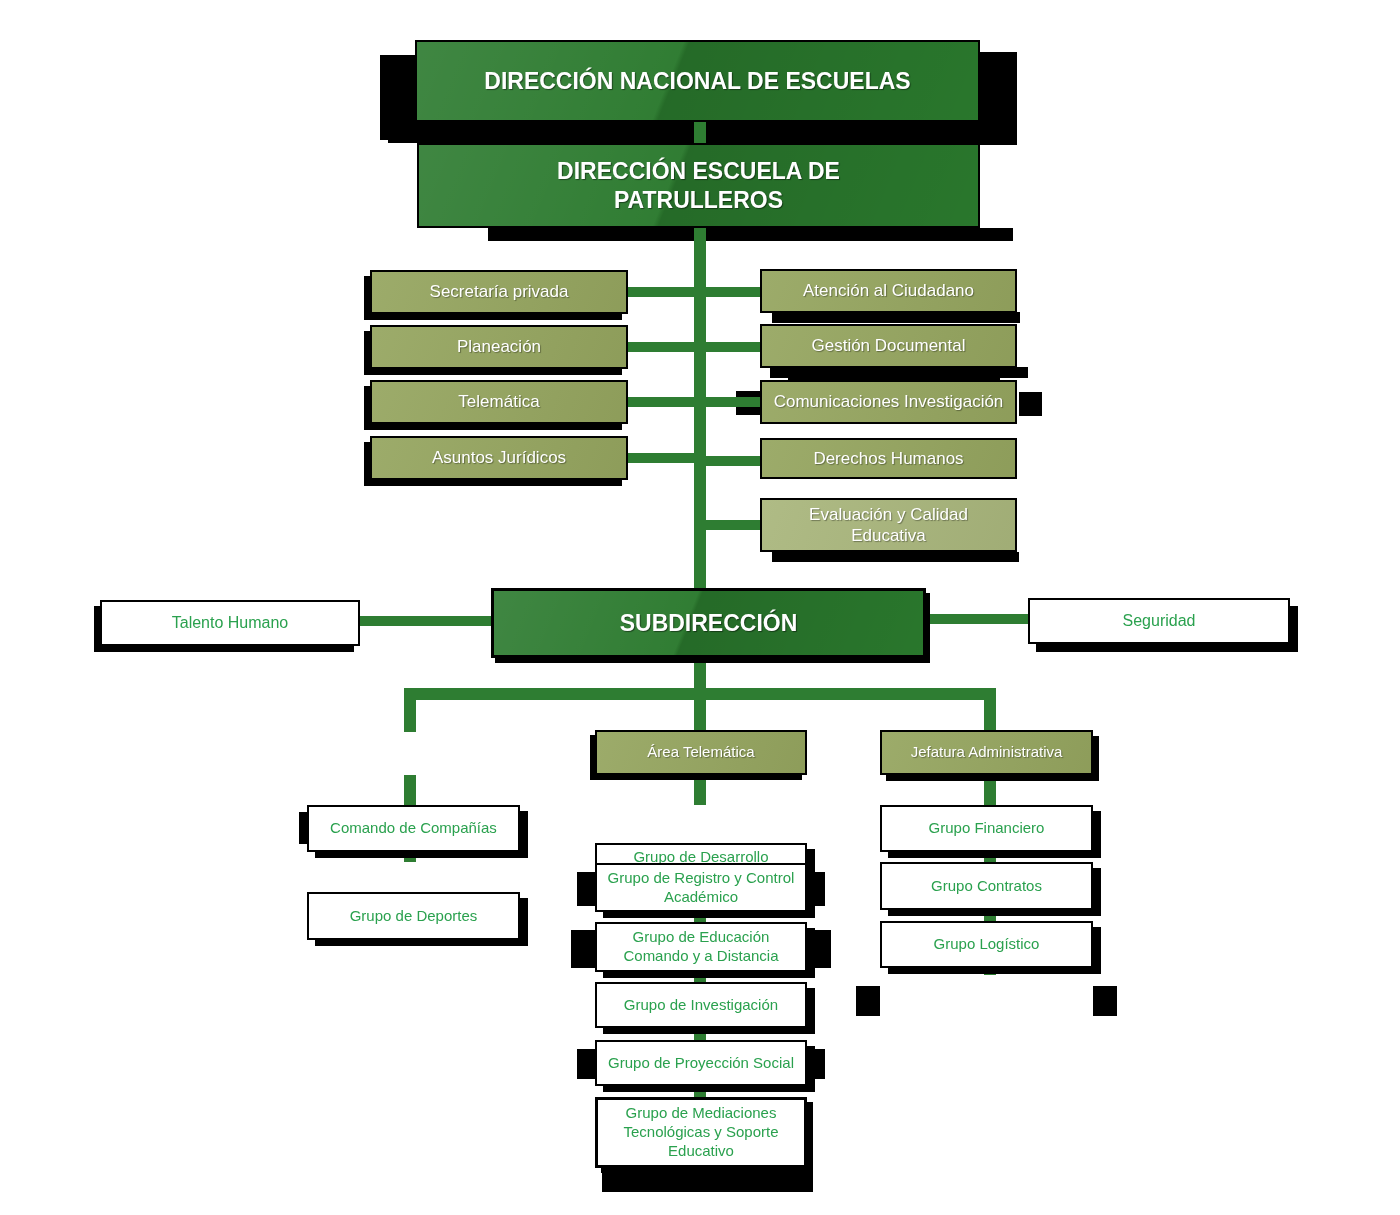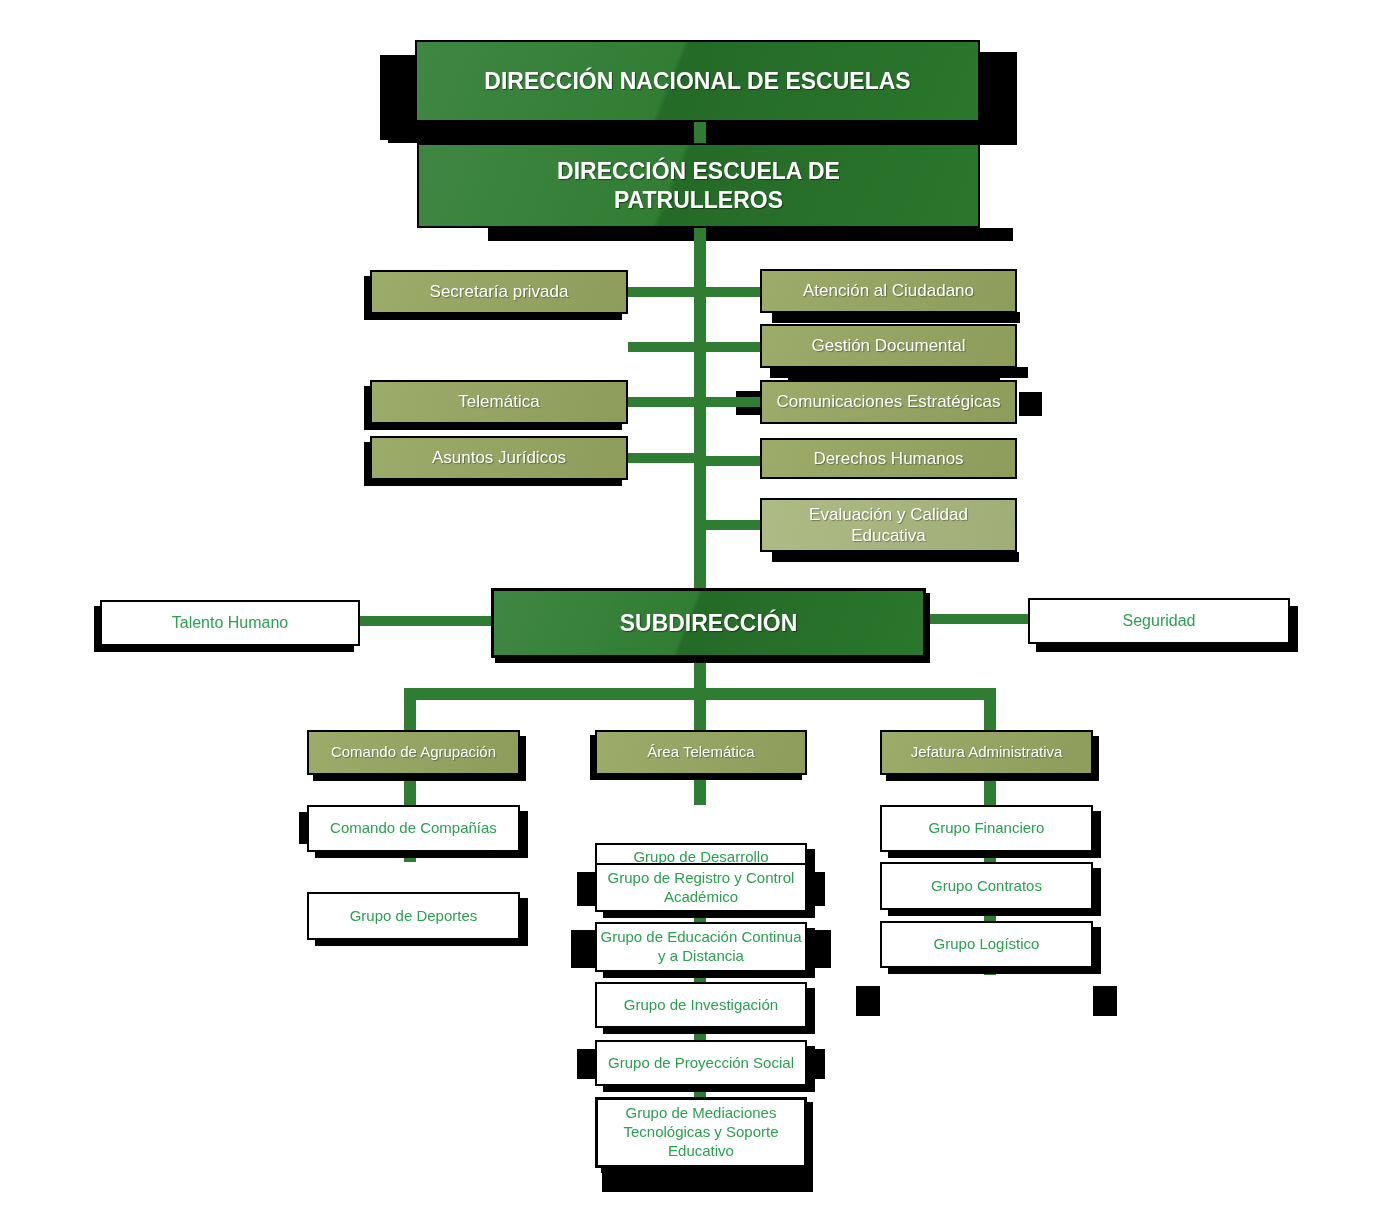--- a/index.html
+++ b/index.html
@@ -103,45 +103,45 @@
 
   <div class="line" style="left:984px;top:852px;width:12px;height:10px;"></div>
   <div class="line" style="left:984px;top:910px;width:12px;height:11px;"></div>
   <div class="line" style="left:984px;top:968px;width:12px;height:7px;"></div>
 
   <div class="box dark t23" style="left:415px;top:40px;width:565px;height:82px;padding:0 20px;">DIRECCIÓN NACIONAL DE ESCUELAS</div>
 
   <div class="box dark t23" style="left:417px;top:143px;width:563px;height:85px;padding:0 100px;">DIRECCIÓN ESCUELA DE PATRULLEROS</div>
 
   <div class="box olive sh-l" style="left:370px;top:270px;width:258px;height:44px;">Secretaría privada</div>
+  <div class="box olive sh-l" style="left:370px;top:325px;width:258px;height:44px;">Planeación</div>
   <div class="box olive sh-l" style="left:370px;top:380px;width:258px;height:44px;">Telemática</div>
   <div class="box olive sh-l" style="left:370px;top:436px;width:258px;height:44px;">Asuntos Jurídicos</div>
 
   <div class="box olive" style="left:760px;top:269px;width:257px;height:44px;">Atención al Ciudadano</div>
   <div class="box olive" style="left:760px;top:324px;width:257px;height:44px;">Gestión Documental</div>
-  <div class="box olive" style="left:760px;top:380px;width:257px;height:44px;">Comunicaciones Estratégicas</div>
+  <div class="box olive" style="left:760px;top:380px;width:257px;height:44px;">Comunicaciones Investigación</div>
   <div class="box olive" style="left:760px;top:438px;width:257px;height:41px;">Derechos Humanos</div>
   <div class="box olive olive-light" style="left:760px;top:498px;width:257px;height:54px;padding:0 30px;">Evaluación y Calidad Educativa</div>
 
   <div class="box white t16" style="left:100px;top:600px;width:260px;height:46px;box-shadow:-6px 6px 0 var(--shadow-black);">Talento Humano</div>
 
   <div class="box dark t23 sh-sm" style="left:491px;top:588px;width:435px;height:70px;border-width:3px;">SUBDIRECCIÓN</div>
 
   <div class="box white t16" style="left:1028px;top:598px;width:262px;height:46px;box-shadow:8px 8px 0 var(--shadow-black);">Seguridad</div>
 
-  <div class="box olive sh-r t15h" style="left:307px;top:730px;width:213px;height:45px;font-size:15px;">Comando de Agrupación</div>
   <div class="box olive t15h" style="left:595px;top:730px;width:212px;height:45px;font-size:15px;box-shadow:-5px 5px 0 var(--shadow-black);">Área Telemática</div>
   <div class="box olive sh-r t15h" style="left:880px;top:730px;width:213px;height:45px;font-size:15px;">Jefatura Administrativa</div>
 
   <div class="box white sh-rb" style="left:307px;top:805px;width:213px;height:47px;">Comando de Compañías</div>
   <div class="box white sh-rb" style="left:307px;top:892px;width:213px;height:48px;">Grupo de Deportes</div>
 
   <div class="box white sh-rb" style="left:595px;top:843px;width:212px;height:47px;padding:2px 18px;">Grupo de Desarrollo Académico</div>
   <div class="box white sh-rb" style="left:595px;top:863px;width:212px;height:49px;padding:2px 8px;">Grupo de Registro y Control Académico</div>
-  <div class="box white sh-rb" style="left:595px;top:922px;width:212px;height:50px;padding:2px 2px;">Grupo de Educación Continua y a Distancia</div>
+  <div class="box white sh-rb" style="left:595px;top:922px;width:212px;height:50px;padding:2px 2px;">Grupo de Educación Comando y a Distancia</div>
   <div class="box white sh-rb" style="left:595px;top:982px;width:212px;height:46px;">Grupo de Investigación</div>
   <div class="box white sh-rb" style="left:595px;top:1040px;width:212px;height:46px;padding:2px 2px;">Grupo de Proyección Social</div>
   <div class="box white" style="left:595px;top:1097px;width:212px;height:71px;padding:2px 14px;border-width:3px;box-shadow:6px 5px 0 var(--shadow-black);">Grupo de Mediaciones Tecnológicas y Soporte Educativo</div>
 
   <div class="box white sh-rb" style="left:880px;top:805px;width:213px;height:47px;">Grupo Financiero</div>
   <div class="box white sh-rb" style="left:880px;top:862px;width:213px;height:48px;">Grupo Contratos</div>
   <div class="box white sh-rb" style="left:880px;top:921px;width:213px;height:47px;">Grupo Logístico</div>
 
 </div>
 

